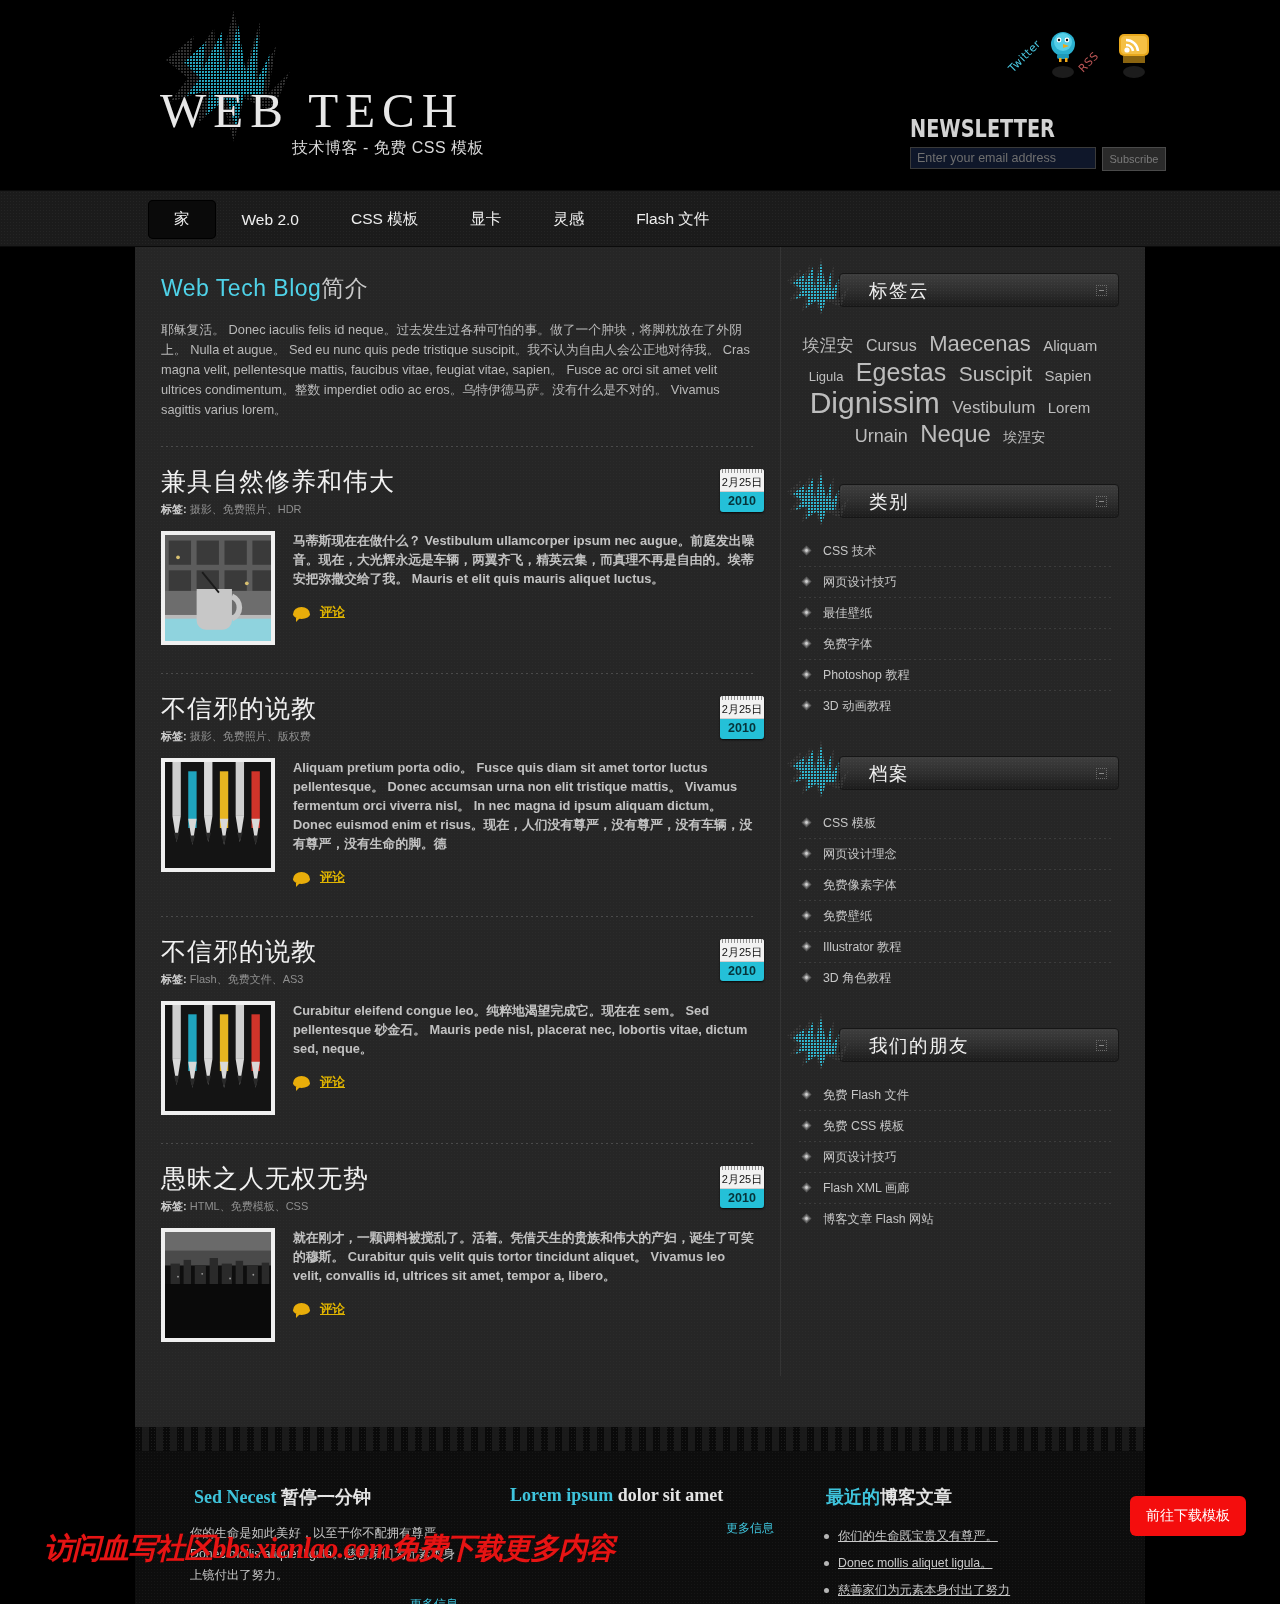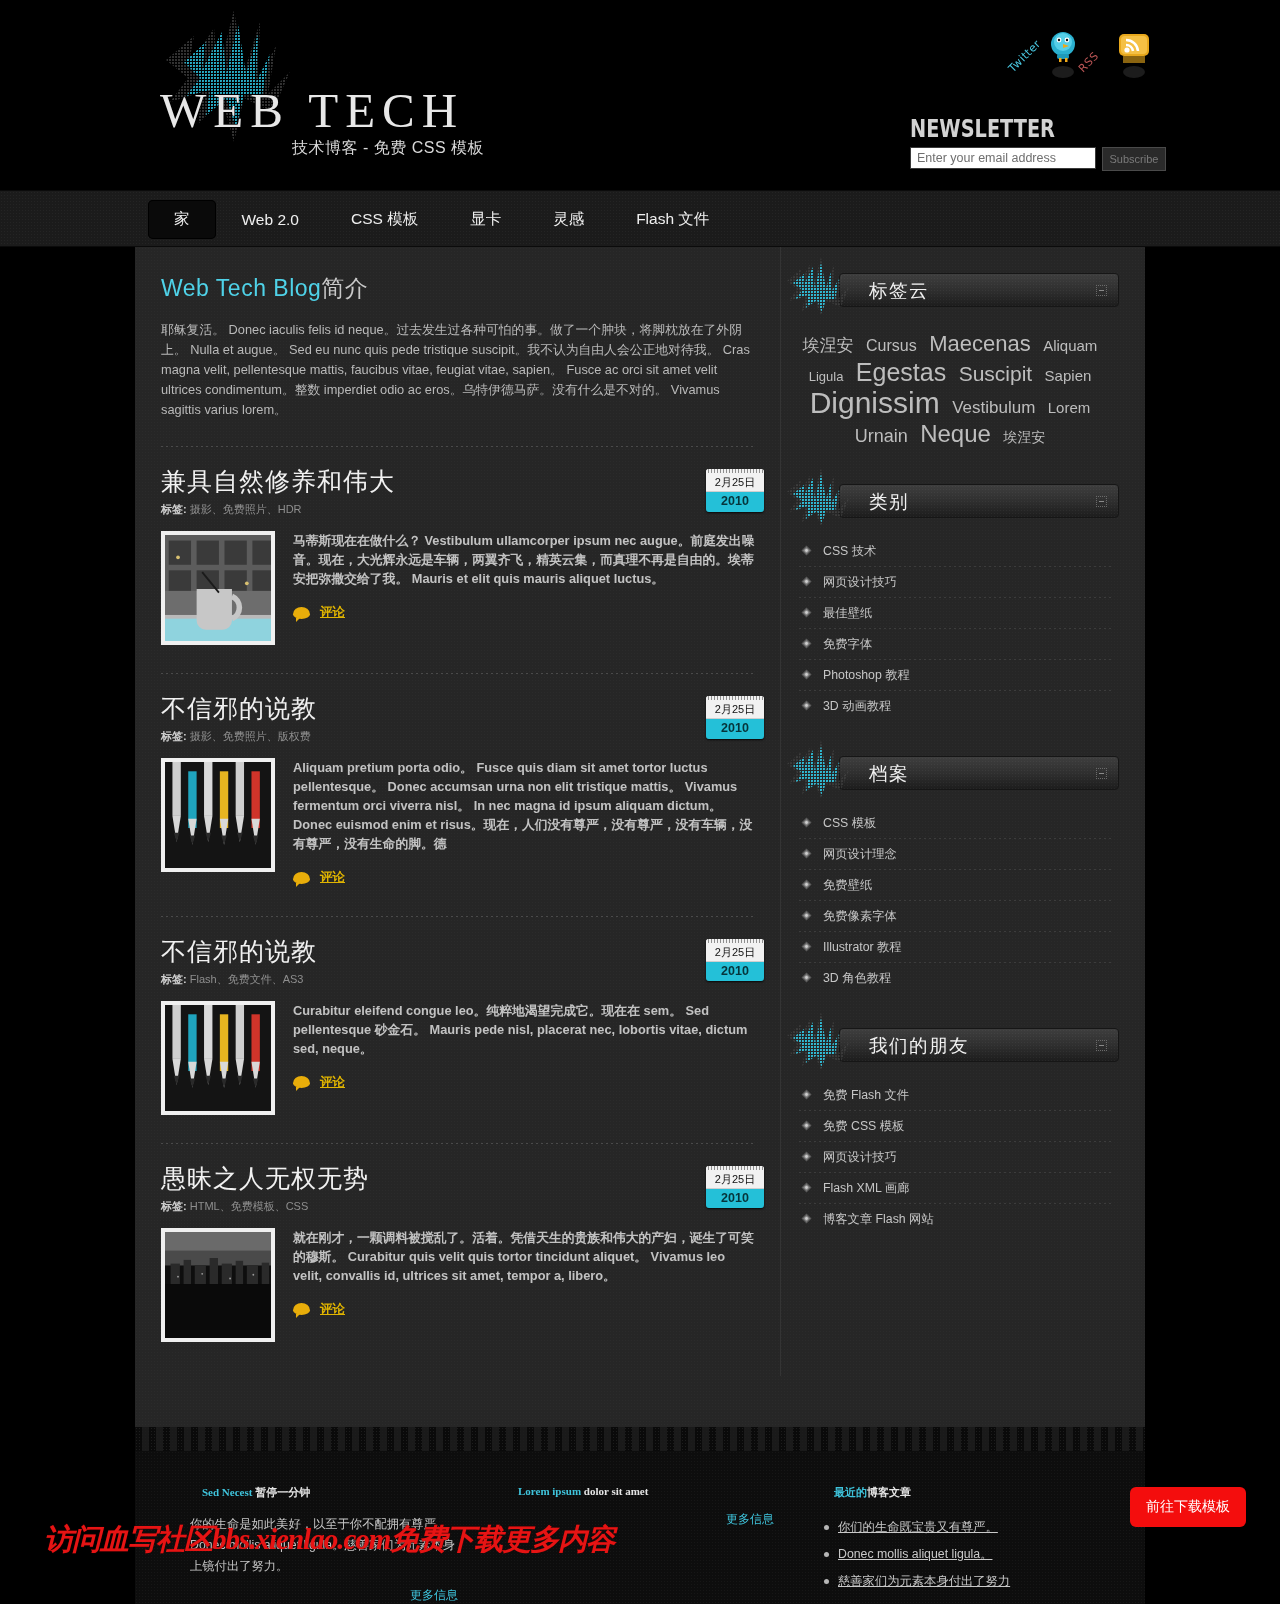--- a/index.html
+++ b/index.html
@@ -34,21 +34,21 @@
     font-family: "DejaVu Sans", sans-serif; letter-spacing: .5px;
   }
   .newsletter { position: absolute; right: 110px; top: 115px; width: 260px; }
   .newsletter h3 {
     margin: 0 0 8px 0; font-size: 21px; color: #d2d2d2; letter-spacing: 0px;
     font-family: "DejaVu Sans", sans-serif; font-weight: 700;
     transform: scaleY(1.15) scaleX(.92); transform-origin: left top;
   }
   .news-row { display: flex; gap: 6px; align-items: stretch; }
   .news-input {
-    width: 186px; height: 22px; background: #ffffff; border: 1px solid #3a3a3a;
+    width: 186px; height: 22px; background: #0f172a; border: 1px solid #3a3a3a;
     color: #6f6f6f; font-size: 12.5px; padding: 0 6px; outline: none;
     font-family: "Liberation Sans", sans-serif;
   }
   .news-input::placeholder { color: #6f6f6f; }
   .news-btn {
     width: 64px; height: 24px; background: #2a2a2a; border: 1px solid #4a4a4a;
     color: #7a7a7a; font-size: 11px; cursor: pointer; padding: 0;
     font-family: "Liberation Sans", sans-serif;
   }
 
@@ -93,21 +93,21 @@
   }
 
   .post { position: relative; padding-bottom: 4px; }
   .post-head { position: relative; padding-right: 70px; }
   .post-title {
     margin: 0; font-size: 25px; color: #f1f1f1; font-weight: 400; letter-spacing: 1px;
   }
   .post-tags { margin: 4px 0 0 0; font-size: 11px; color: #8e8e8e; }
   .post-tags .lbl { color: #cfcfcf; font-weight: 700; }
   .datebox {
-    position: absolute; right: -8px; top: 4px; width: 58px; text-align: center;
+    position: absolute; right: -8px; top: 4px; width: 44px; text-align: center;
     border-radius: 3px; overflow: hidden; box-shadow: 0 1px 2px rgba(0,0,0,.8);
   }
   .datebox .d-top {
     background: #f2f2f2; color: #111; font-size: 11px; padding: 4px 0 3px 0; line-height: 1;
     border-bottom: 1px solid #cfcfcf;
   }
   .datebox .d-bot {
     background: #24c0d8; color: #06343b; font-size: 12.5px; font-weight: 700;
     padding: 3px 0 4px 0; line-height: 1;
   }
@@ -176,21 +176,21 @@
   }
   .footer {
     width: 1010px; margin: 0 auto; background: #0d0d0d; position: relative;
     background-image: radial-gradient(#161616 1px, transparent 1px);
     background-size: 3px 3px;
     padding: 22px 0 0 0; display: flex; gap: 16px; justify-content: center;
     min-height: 140px;
   }
   .fcol { width: 300px; padding: 12px 16px 0 16px; position: relative; }
   .fcol h4 {
-    margin: 0 0 14px 12px; font-size: 11px; font-weight: 700;
+    margin: 0 0 14px 4px; font-size: 18px; font-weight: 700;
     font-family: "Liberation Serif", "DejaVu Serif", serif;
   }
   .fcol h4 .cy { color: #3fc4dc; }
   .fcol h4 .wt { color: #e4e4e4; }
   .fcol p { margin: 0; color: #c6c6c6; font-size: 12.3px; line-height: 21px; }
   .more { display: block; text-align: right; margin-top: 10px; color: #3fc4dc; font-size: 12px; cursor: pointer; }
   .flist { list-style: none; margin: 0; padding: 0; }
   .flist li { position: relative; padding: 5px 0 5px 16px; font-size: 12.3px; }
   .flist li:before { content:""; position:absolute; left:2px; top:11px; width:5px; height:5px; border-radius:50%; background:#b6b6b6; }
   .flist a { color: #c9c9c9; text-decoration: underline; cursor: pointer; }
@@ -593,26 +593,26 @@
 </svg><span>CSS 模板</span></li>
                 <li><svg class="bullet-icon" viewBox="0 0 11 11">
   <polygon points="5.5,0.5 10.5,5.5 5.5,10.5 0.5,5.5" fill="#5a5a5a"></polygon>
   <polygon points="5.5,2.2 8.8,5.5 5.5,8.8 2.2,5.5" fill="#8d8d8d"></polygon>
   <circle cx="5.5" cy="5.5" r="1.4" fill="#cfcfcf"></circle>
 </svg><span>网页设计理念</span></li>
                 <li><svg class="bullet-icon" viewBox="0 0 11 11">
   <polygon points="5.5,0.5 10.5,5.5 5.5,10.5 0.5,5.5" fill="#5a5a5a"></polygon>
   <polygon points="5.5,2.2 8.8,5.5 5.5,8.8 2.2,5.5" fill="#8d8d8d"></polygon>
   <circle cx="5.5" cy="5.5" r="1.4" fill="#cfcfcf"></circle>
+</svg><span>免费像素字体</span></li>
+                <li><svg class="bullet-icon" viewBox="0 0 11 11">
+  <polygon points="5.5,0.5 10.5,5.5 5.5,10.5 0.5,5.5" fill="#5a5a5a"></polygon>
+  <polygon points="5.5,2.2 8.8,5.5 5.5,8.8 2.2,5.5" fill="#8d8d8d"></polygon>
+  <circle cx="5.5" cy="5.5" r="1.4" fill="#cfcfcf"></circle>
 </svg><span>免费壁纸</span></li>
-                <li><svg class="bullet-icon" viewBox="0 0 11 11">
-  <polygon points="5.5,0.5 10.5,5.5 5.5,10.5 0.5,5.5" fill="#5a5a5a"></polygon>
-  <polygon points="5.5,2.2 8.8,5.5 5.5,8.8 2.2,5.5" fill="#8d8d8d"></polygon>
-  <circle cx="5.5" cy="5.5" r="1.4" fill="#cfcfcf"></circle>
-</svg><span>免费像素字体</span></li>
                 <li><svg class="bullet-icon" viewBox="0 0 11 11">
   <polygon points="5.5,0.5 10.5,5.5 5.5,10.5 0.5,5.5" fill="#5a5a5a"></polygon>
   <polygon points="5.5,2.2 8.8,5.5 5.5,8.8 2.2,5.5" fill="#8d8d8d"></polygon>
   <circle cx="5.5" cy="5.5" r="1.4" fill="#cfcfcf"></circle>
 </svg><span>Illustrator 教程</span></li>
                 <li><svg class="bullet-icon" viewBox="0 0 11 11">
   <polygon points="5.5,0.5 10.5,5.5 5.5,10.5 0.5,5.5" fill="#5a5a5a"></polygon>
   <polygon points="5.5,2.2 8.8,5.5 5.5,8.8 2.2,5.5" fill="#8d8d8d"></polygon>
   <circle cx="5.5" cy="5.5" r="1.4" fill="#cfcfcf"></circle>
 </svg><span>3D 角色教程</span></li>

